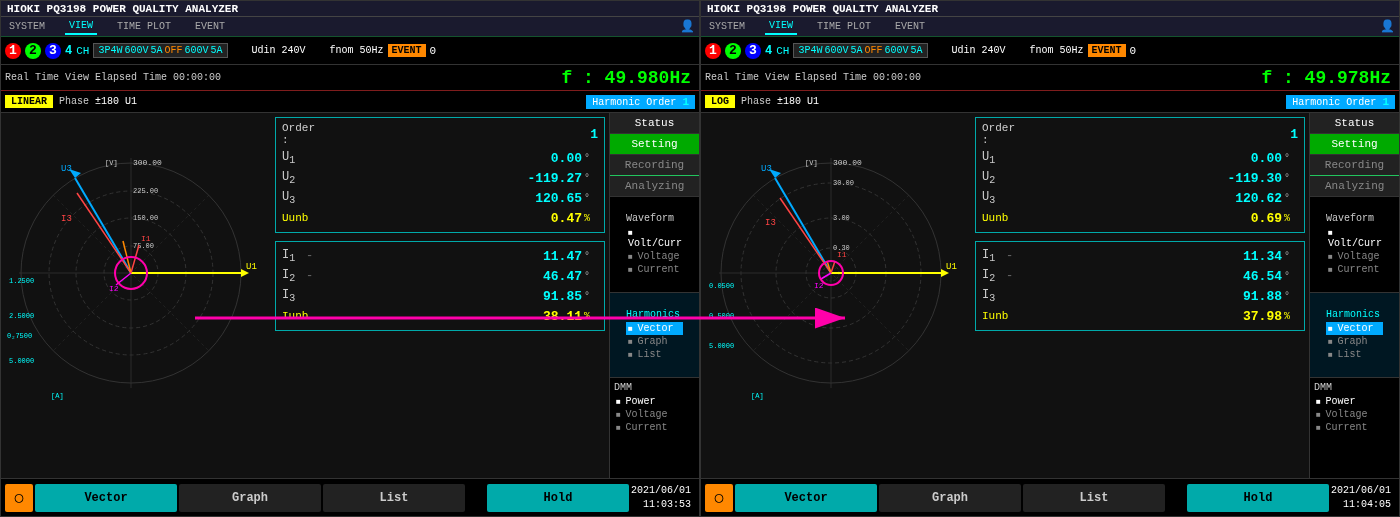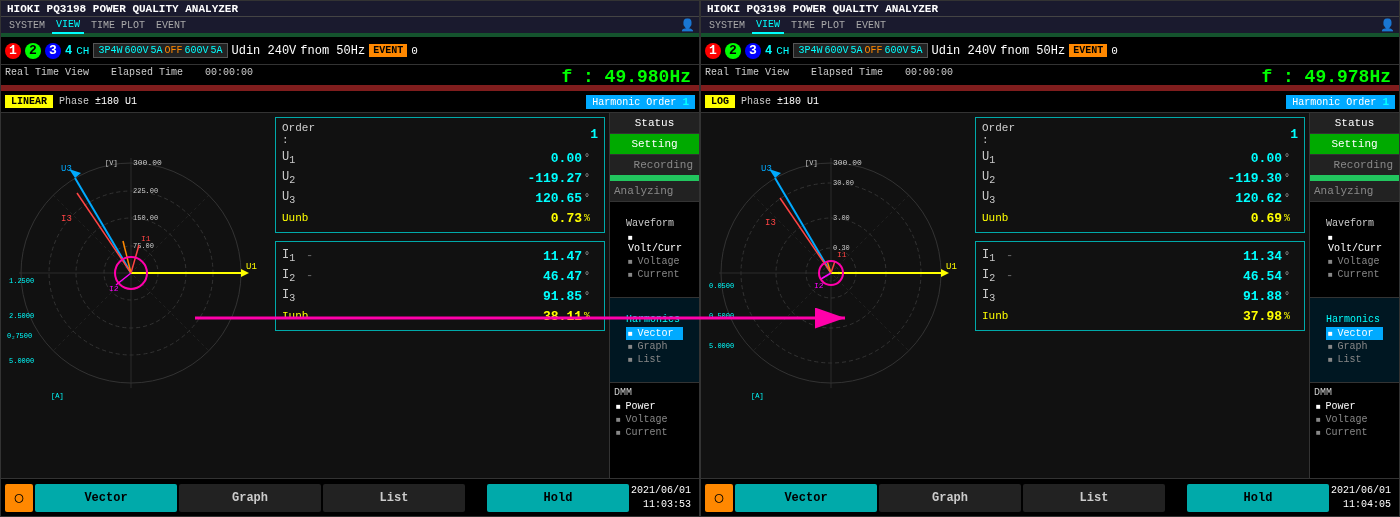--- a/index.html
+++ b/index.html
@@ -35,23 +35,23 @@
       height: 16px;
       border-bottom: 1px solid #444;
     }
 
     
     .menu-bar {
       background: #1a1a2e;
       display: flex;
       align-items: center;
       height: 20px;
-      border-bottom: 4px solid #14532d;
+      border-bottom: 1px solid #14532d;
       padding: 0 4px;
-      gap: 3px;
+      gap: 16px;
     }
     .menu-item {
       color: #aaa;
       font-size: 10px;
       cursor: pointer;
       padding: 2px 4px;
     }
     .menu-item.active {
       color: #0ff;
       border-bottom: 2px solid #0ff;
@@ -91,39 +91,40 @@
       color: #0ff;
       font-size: 10px;
       padding: 1px 4px;
       display: flex;
       align-items: center;
       gap: 2px;
     }
     .ch-off { color: #f80; }
     .udin-info {
       color: #fff;
-      font-size: 12px;
-      margin-left: 0;
+      font-size: 10px;
+      margin-left: 20px;
     }
     .event-box {
       background: #f80;
       color: #000;
       font-size: 10px;
       font-weight: bold;
       padding: 1px 4px;
     }
 
     
     .freq-bar {
       background: #000;
       display: flex;
+      align-items: center;
       height: 26px;
       padding: 2px 4px;
-      gap: 22px;
-      border-bottom: 6px solid #7f1d1d;
+      gap: 6px;
+      border-bottom: 1px solid #7f1d1d;
     }
     .freq-label { color: #ccc; font-size: 10px; }
     .freq-value {
       color: #0f0;
       font-size: 18px;
       font-weight: bold;
       margin-left: auto;
       margin-right: 4px;
     }
 
@@ -240,28 +241,28 @@
       font-size: 11px;
       padding: 4px 6px;
       border-bottom: 1px solid #333;
       text-align: center;
     }
     .recording-btn {
       background: #222;
       color: #888;
       font-size: 11px;
       padding: 4px 6px;
-      border-bottom: 6px solid #22c55e;
-      text-align: right;
+      border-bottom: 1px solid #22c55e;
+      text-align: center;
     }
     .analyzing-btn {
       background: #222;
       color: #888;
       font-size: 11px;
-      padding: 4px 4px;
+      padding: 4px 15px;
       border-bottom: 1px solid #333;
       text-align: left;
     }
 
     .sidebar-section {
       padding: 16px;
       border-bottom: 1px solid #333;
     }
     .sidebar-title { color: #ccc; font-size: 10px; margin-bottom: 2px; }
     .sidebar-item {
@@ -472,21 +473,21 @@
             <span class="data-value">-119.27</span>
             <span class="data-unit">°</span>
           </div>
           <div class="data-row">
             <span class="data-label" style="color:#ccc;font-size:12px;">U<sub>3</sub></span>
             <span class="data-value">120.65</span>
             <span class="data-unit">°</span>
           </div>
           <div class="data-row uunb-row">
             <span class="data-label" style="color:#ff0;font-size:11px;">Uunb</span>
-            <span class="data-percent">0.73</span>
+            <span class="data-percent">0.47</span>
             <span class="data-unit" style="color:#ff0;">%</span>
           </div>
         </div>
 
         <div class="curr-box">
           <div class="data-row">
             <span class="data-label" style="color:#ccc;font-size:12px;">I<sub>1</sub></span>
             <span style="color:#666;font-size:12px;">-</span>
             <span class="data-value">11.47</span>
             <span class="data-unit">°</span>

